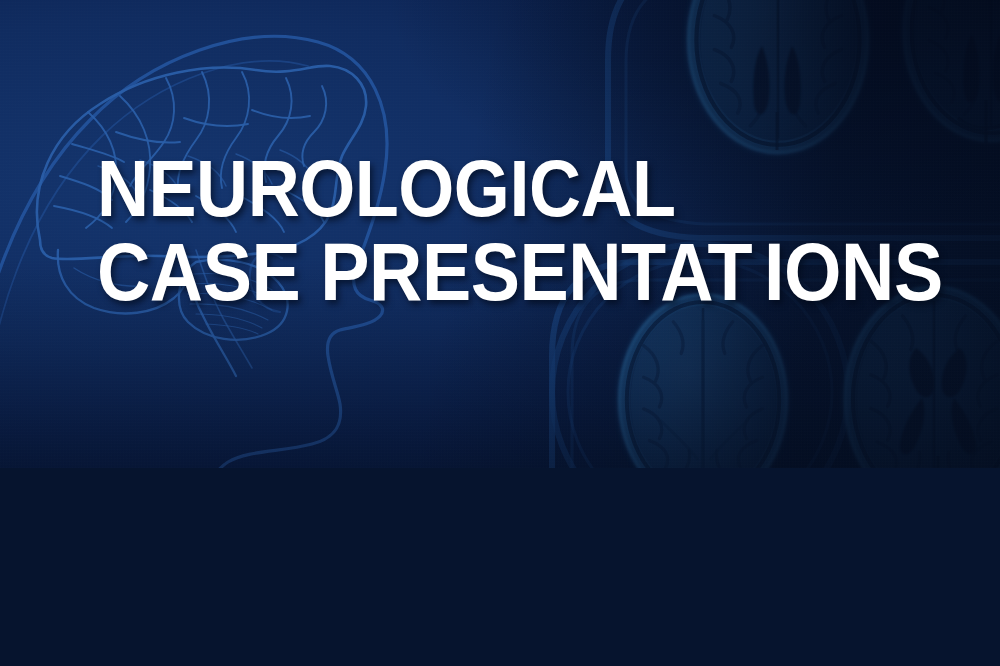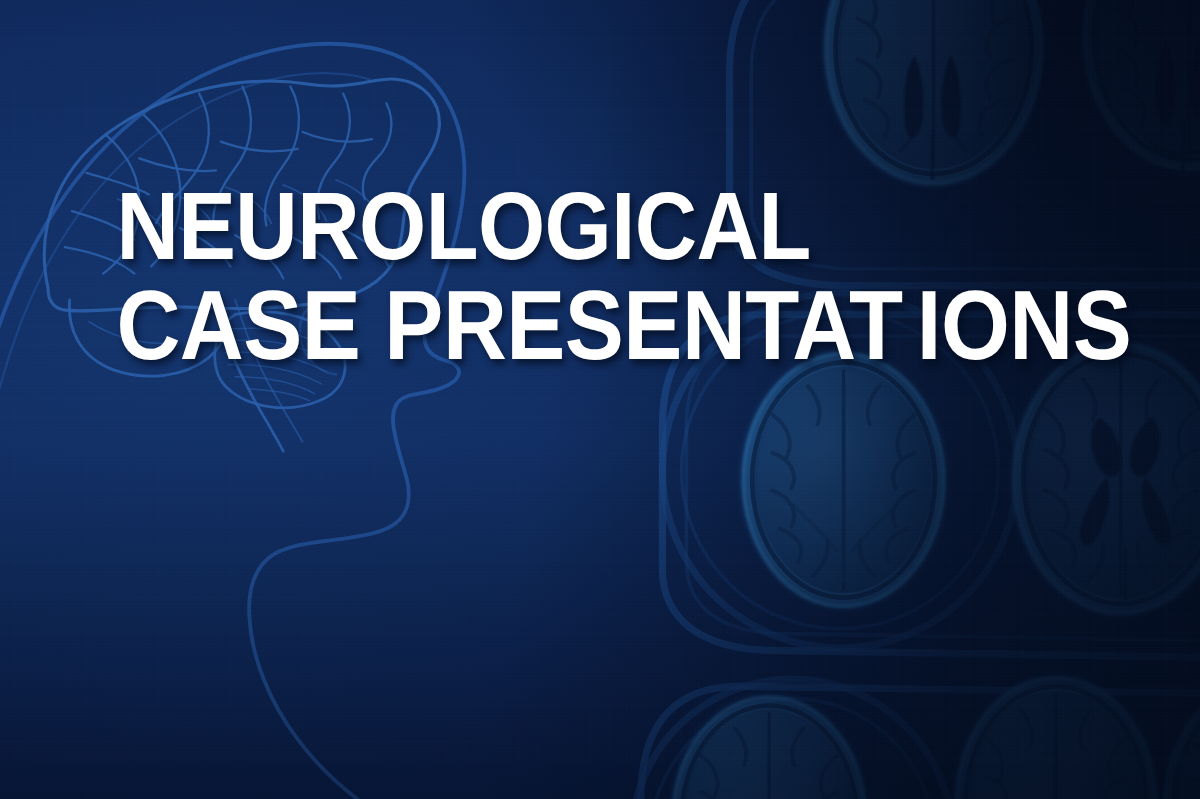--- a/index.html
+++ b/index.html
@@ -1,21 +1,21 @@
 <!DOCTYPE html>
 <html><head>
 <meta charset="utf-8">
 <title>Neurological Case Presentations</title>
 <style>
   html,body{margin:0;padding:0;background:#06142e;}
   body{font-family:"Liberation Sans", sans-serif;}
 
   #banner{
     position:relative;
-    width:1000px;height:666px;
+    width:1000px;height:468px;
     overflow:hidden;
     background:#3b82f6;
   }
 
   
   .bg-base{
     position:absolute;inset:0;
     background:
       radial-gradient(120% 95% at 18% 40%, #14356e 0%, #102c60 38%, #0b2150 62%, #071a3f 85%, #05142f 100%);
   }

